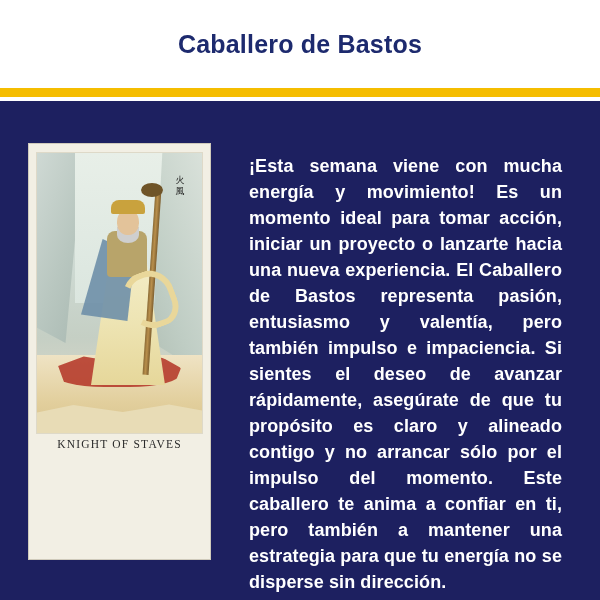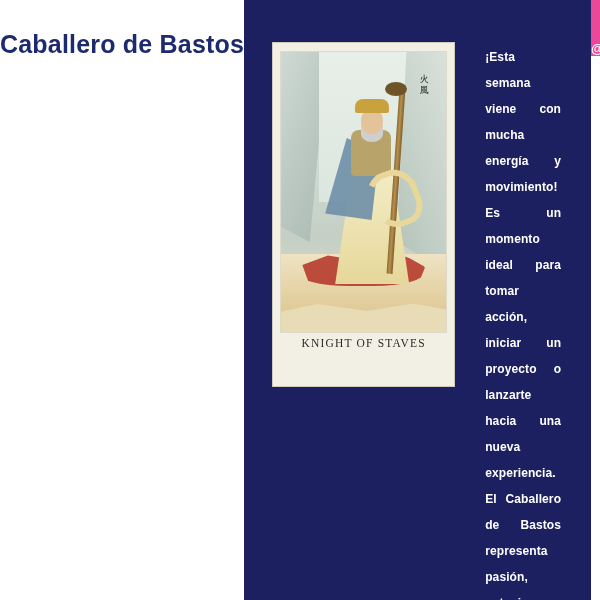--- a/index.html
+++ b/index.html
@@ -12,21 +12,21 @@
     background: #ffffff;
     font-family: "Liberation Sans", sans-serif;
     overflow: hidden;
   }
   .card {
     position: relative;
     width: 600px;
     height: 600px;
     background: #ffffff;
     display: flex;
-    flex-direction: row;
+    flex-direction: column;
   }
   
   .header {
     height: 88px;
     background: #ffffff;
     display: flex;
     align-items: center;
     justify-content: center;
     flex: 0 0 auto;
   }
@@ -52,21 +52,21 @@
     flex: 1 1 auto;
     background: #1d2060;
     display: flex;
     flex-direction: row;
     align-items: flex-start;
     padding: 42px 26px 0 28px;
     box-sizing: border-box;
   }
   .tarot-card {
     width: 183px;
-    height: 345px;
+    height: 417px;
     background: #f2efe4;
     border: 1px solid #cfcabb;
     box-sizing: border-box;
     flex: 0 0 auto;
     display: flex;
     flex-direction: column;
     align-items: center;
     padding: 8px 7px 6px 7px;
     position: relative;
   }
@@ -207,25 +207,25 @@
     text-align: center;
   }
   .text-col {
     flex: 1 1 auto;
     padding-left: 30px;
     padding-right: 4px;
     padding-top: 2px;
   }
   .reading-text {
     color: #ffffff;
-    font-size: 12px;
+    font-size: 18px;
     line-height: 26px;
     text-align: justify;
     font-weight: bold;
-    margin: 0;
+    margin: 8px;
     letter-spacing: 0.1px;
   }
   
   .footer {
     height: 56px;
     background: #ec4899;
     display: flex;
     align-items: flex-end;
     justify-content: flex-end;
     padding-right: 12px;

